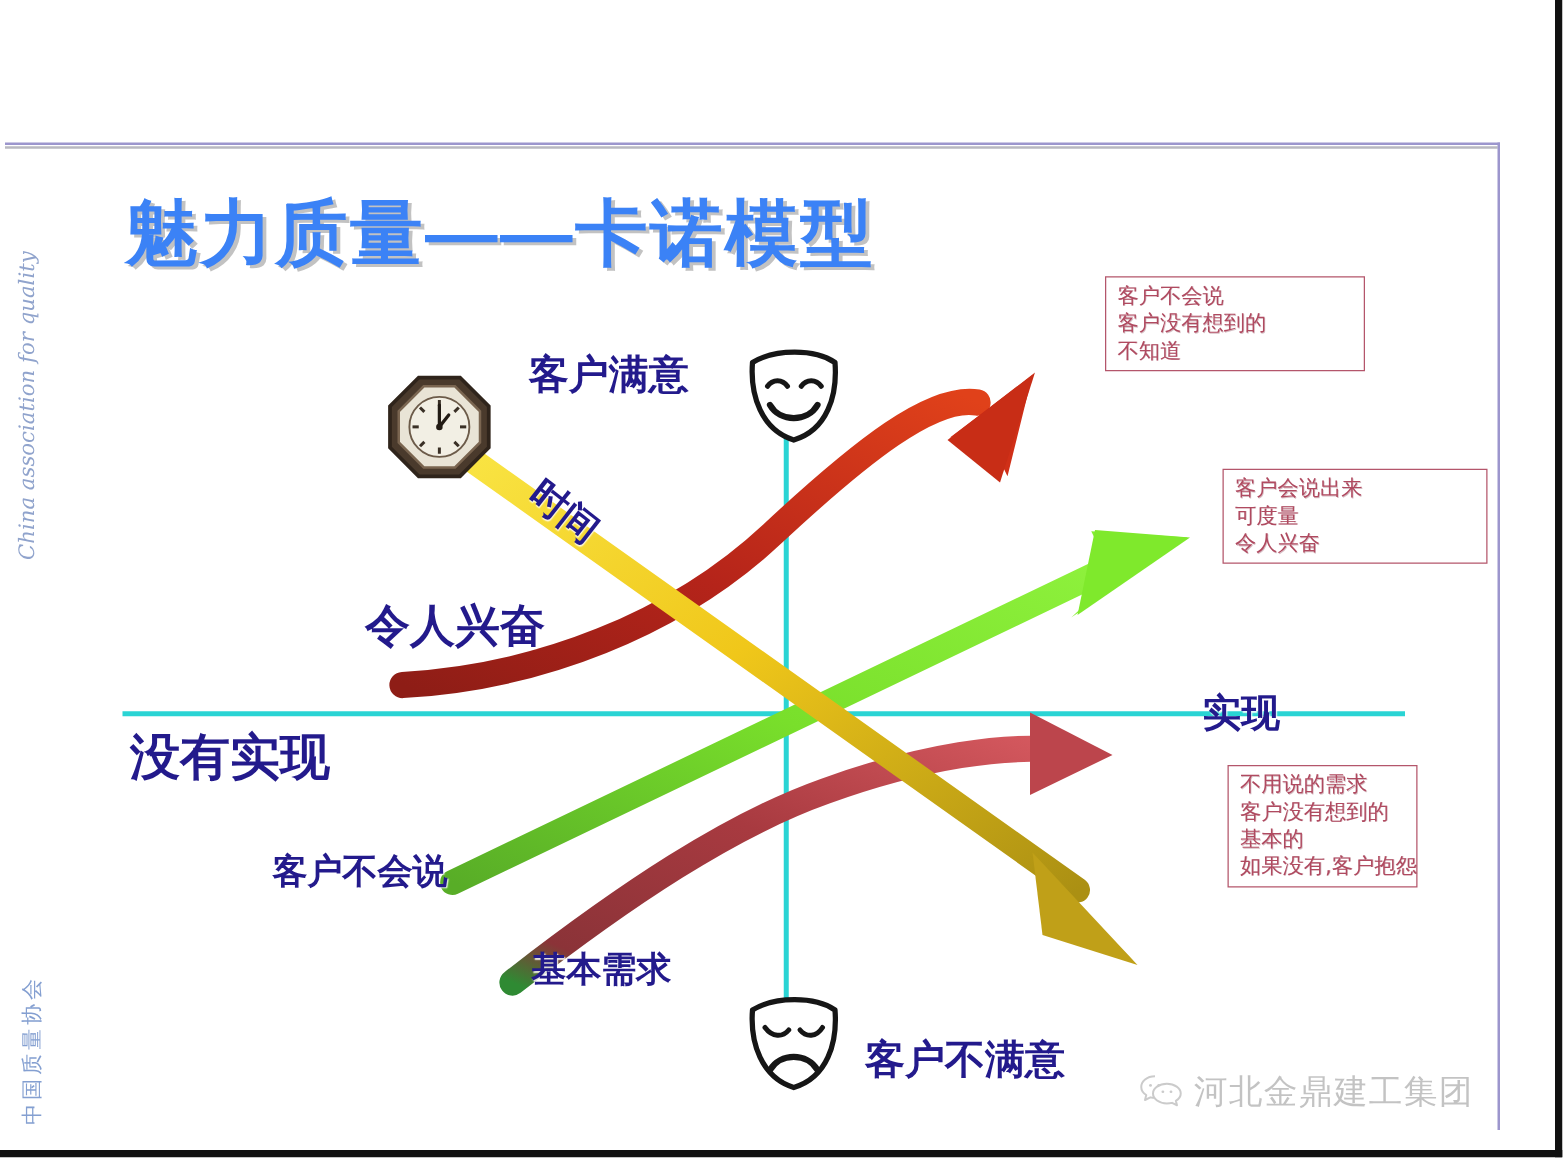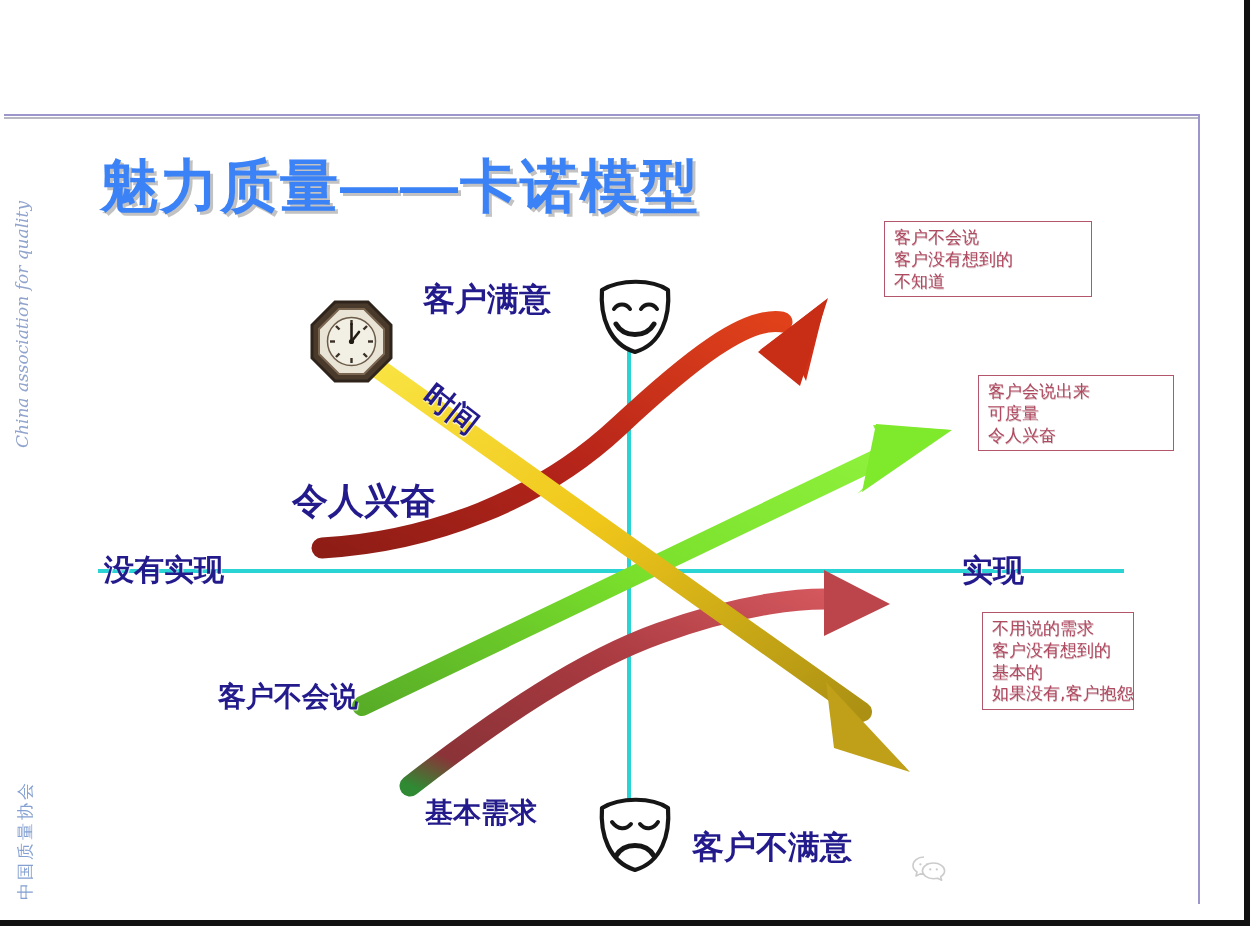--- a/index.html
+++ b/index.html
@@ -37,36 +37,36 @@
   #chart{position:absolute;left:0;top:0;width:1250px;height:926px;}
 
   
   .dlabel{
     position:absolute;color:#231a8c;font-weight:bold;white-space:nowrap;
     font-family:"DejaVu Sans","Liberation Sans",sans-serif;
     text-shadow:1px 1px 1px rgba(255,255,255,.85);
   }
   #label-satisfied{left:423px;top:278px;font-size:32px;}
   #label-dissatisfied{left:660px;top:826px;font-size:32px;margin-left:32px;}
-  #label-notrealized{left:104px;top:550px;font-size:30px;}
+  #label-notrealized{left:104px;top:578px;font-size:40px;}
   #label-realized{left:962px;top:550px;font-size:31px;}
   #label-exciting{left:292px;top:477px;font-size:36px;}
   #label-important{left:218px;top:678px;font-size:28px;}
-  #label-basic{left:425px;top:757px;font-size:28px;margin-top:37px;}
+  #label-basic{left:425px;top:757px;font-size:28px;}
   #label-time{left:440px;top:375px;font-size:30px;transform:rotate(38deg);transform-origin:left top;}
 
   
   .callout{
     position:absolute;border:1.5px solid #b4566b;background:rgba(255,255,255,.55);
     color:#b04a60;font-family:"DejaVu Sans","Liberation Sans",sans-serif;
     padding:5px 9px 4px 9px;box-sizing:border-box;line-height:1.28;font-size:17px;
     text-shadow:0.5px 0.5px 0 rgba(120,40,60,.30);
   }
   #callout-attractive{left:884px;top:221px;width:208px;}
-  #callout-performance{left:978px;top:375px;width:196px;}
+  #callout-performance{left:978px;top:375px;width:212px;}
   #callout-basic{left:982px;top:612px;width:152px;}
   .callout div{white-space:nowrap;}
 
   
   #wm-en{
     position:absolute;left:12px;top:448px;
     font-family:"DejaVu Serif","Liberation Serif",serif;
     font-style:italic;font-size:17px;color:#7d94c4;opacity:.85;
     transform:rotate(-90deg);transform-origin:left top;white-space:nowrap;
   }
@@ -215,16 +215,17 @@
 
 <div id="brand">
   <svg width="34" height="28" viewBox="0 0 34 28">
     <path d="M12,2 C5.5,2 1,6 1,10.6 C1,13.2 2.6,15.5 5,17 L4,21 L8.3,18.9 C9.5,19.2 10.7,19.3 12,19.3" fill="none" stroke="#555" stroke-width="1.6" stroke-linejoin="round"></path>
     <circle cx="8.4" cy="9.3" r="1.15" fill="#555"></circle>
     <circle cx="15.0" cy="9.3" r="1.15" fill="#555"></circle>
     <path d="M21.5,8 C27.7,8 32.6,11.6 32.6,15.8 C32.6,18.2 31,20.3 28.7,21.7 L29.6,25.2 L25.6,23.3 C24.3,23.6 23,23.7 21.5,23.7 C15.3,23.7 10.4,20.1 10.4,15.8 C10.4,11.6 15.3,8 21.5,8 Z" fill="#fff" stroke="#555" stroke-width="1.6" stroke-linejoin="round"></path>
     <circle cx="18.3" cy="14.4" r="1.1" fill="#555"></circle>
     <circle cx="24.8" cy="14.4" r="1.1" fill="#555"></circle>
   </svg>
+  <span id="brand-text">河北金鼎建工集团</span>
 </div>
 
 <div id="right-bleed"></div>
 <div id="bottom-bleed"></div>
 
 </body></html>

